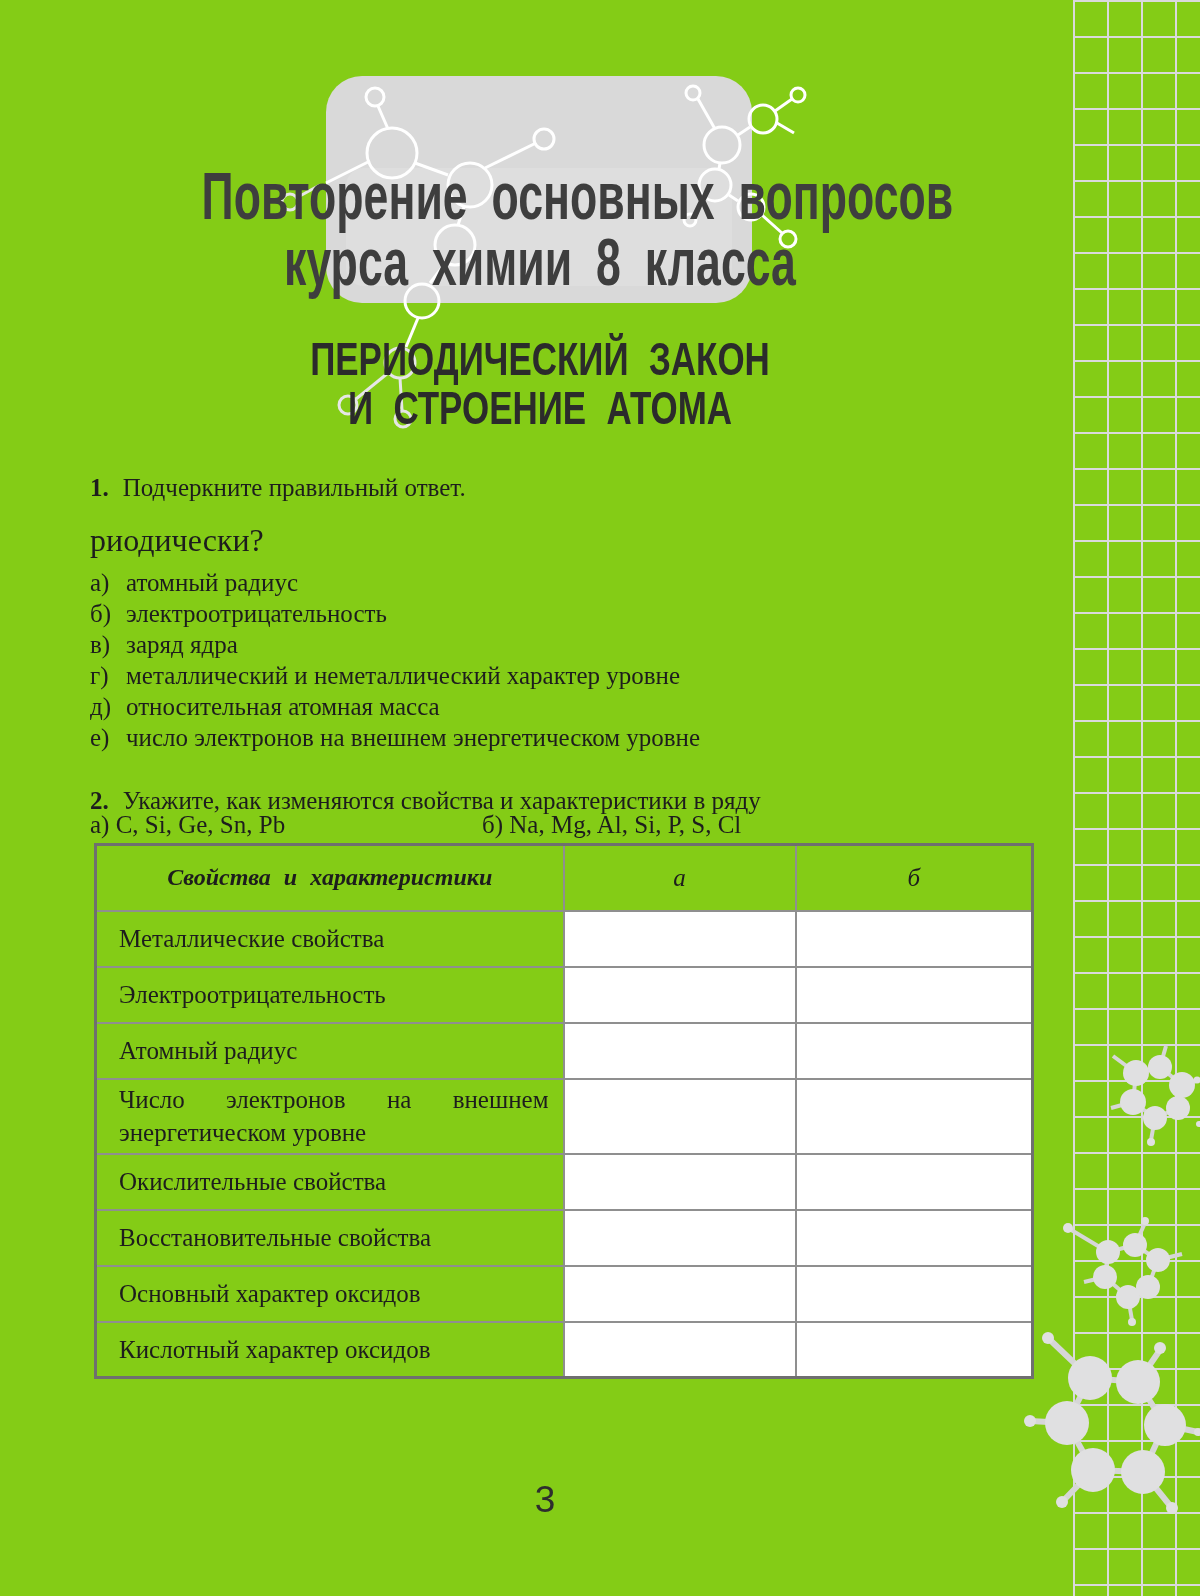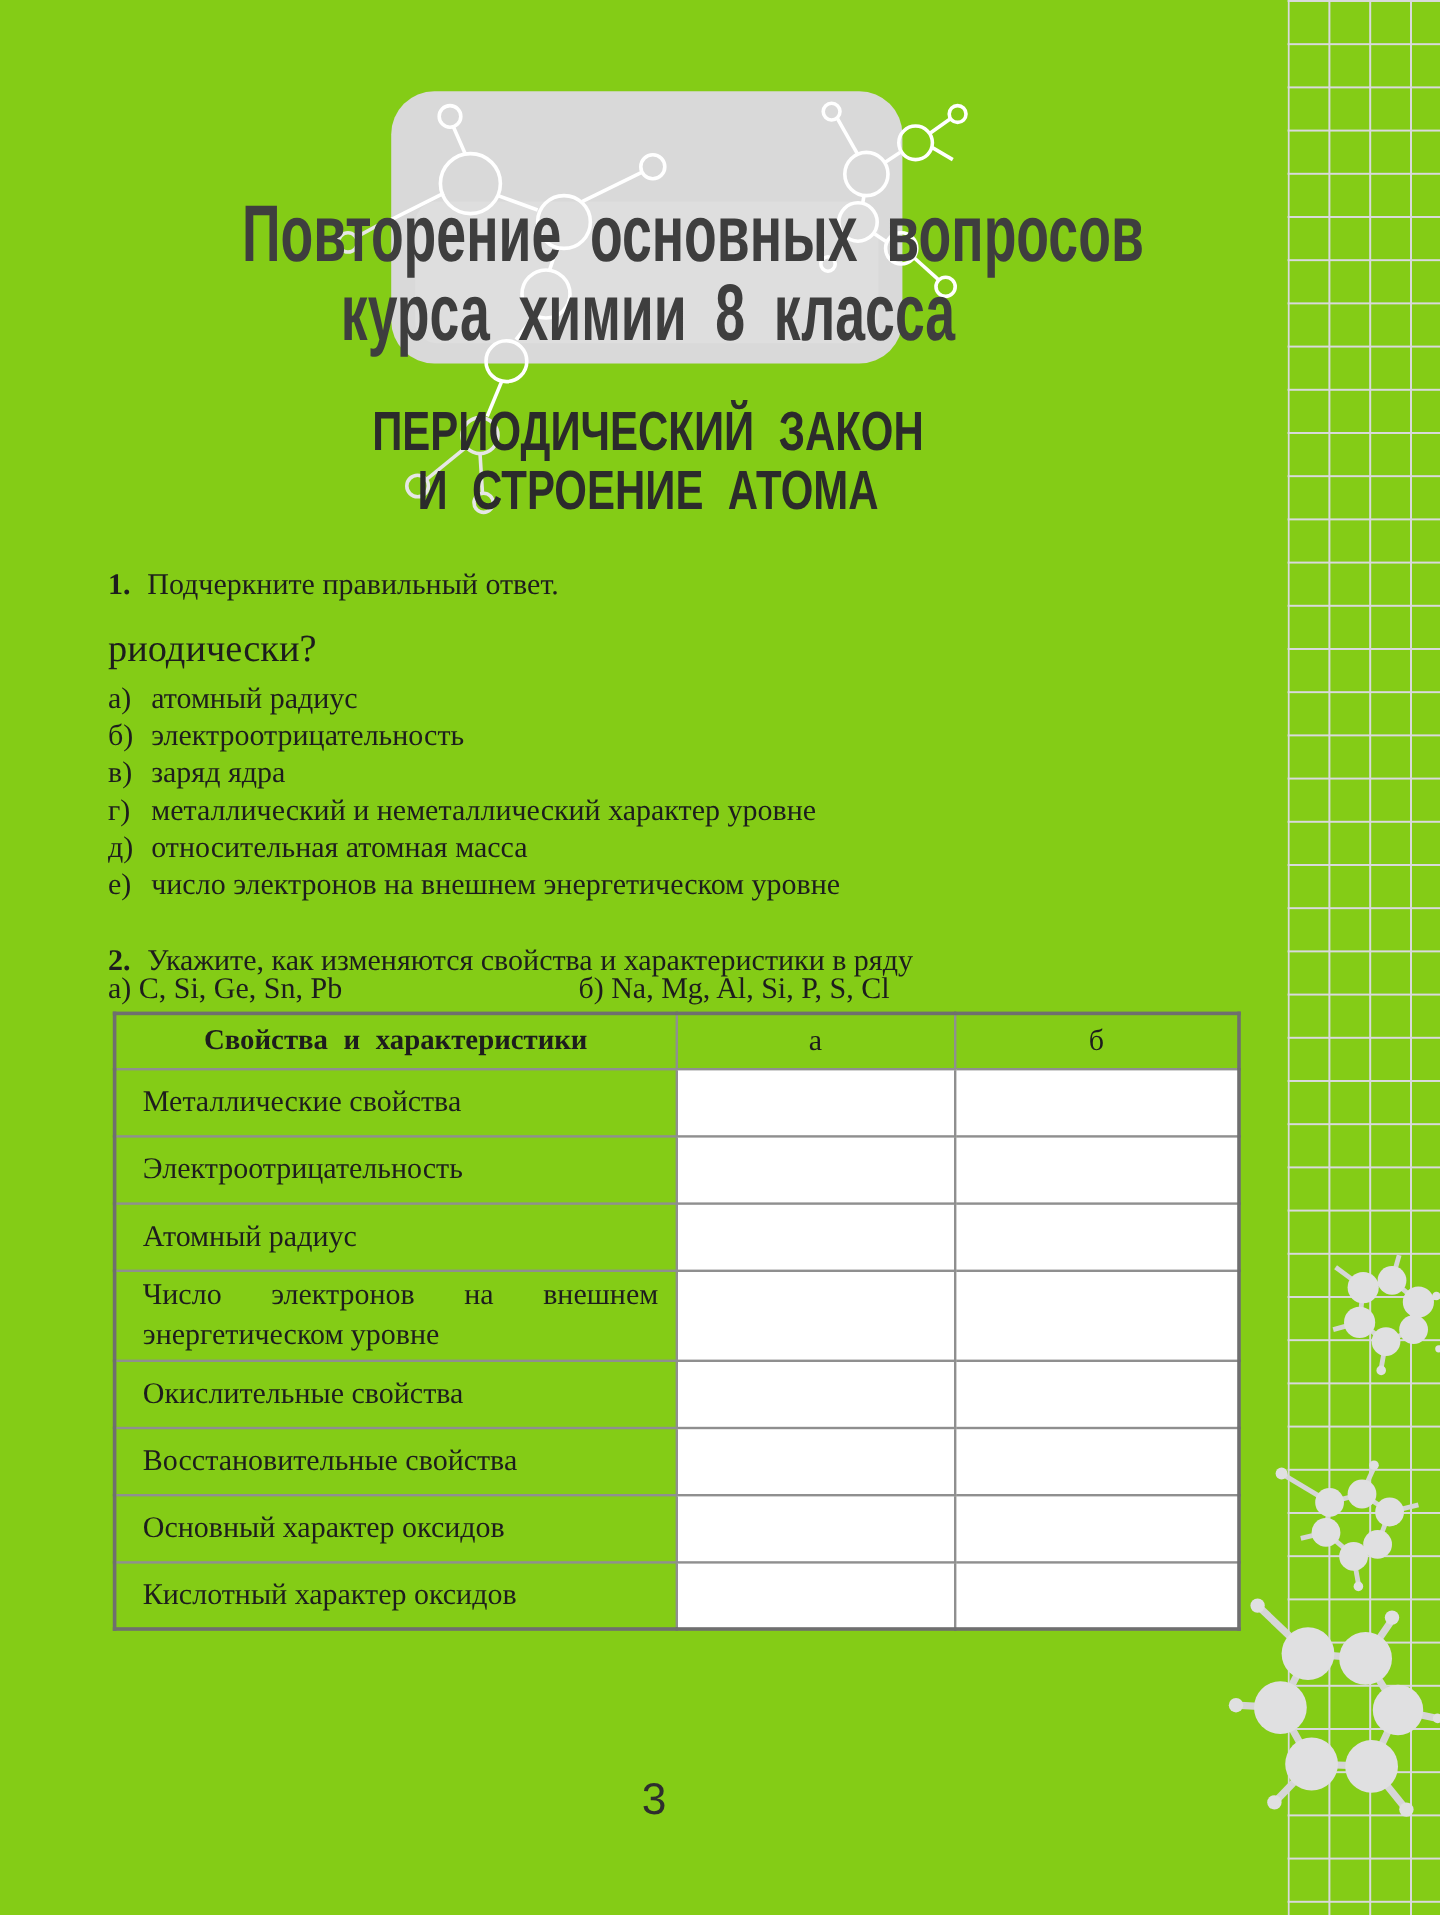--- a/index.html
+++ b/index.html
@@ -91,21 +91,21 @@
     border:3px solid var(--c-table_outer);
     font-size:25px;
   }
   .props-table th,.props-table td{
     border:2px solid var(--c-table_inner);
     vertical-align:middle;
   }
   .col-props{width:468px;}
   .col-a{width:232px;}
   .col-b{width:237px;}
-  .props-table thead tr{height:46px;}
+  .props-table thead tr{height:66px;font-style:italic;}
   .props-table tbody tr{height:56px;}
   .props-table tbody tr.tall{height:75px;}
   .th-props{font-weight:bold;text-align:center;word-spacing:7px;font-size:24px;}
   .th-ab{font-weight:normal;text-align:center;}
   .row-label{
     padding:0 14px 0 22px;text-align:justify;line-height:33px;color:var(--c-body);
   }
   .answer-cell{background:#fff;}
   
   .page-number{

